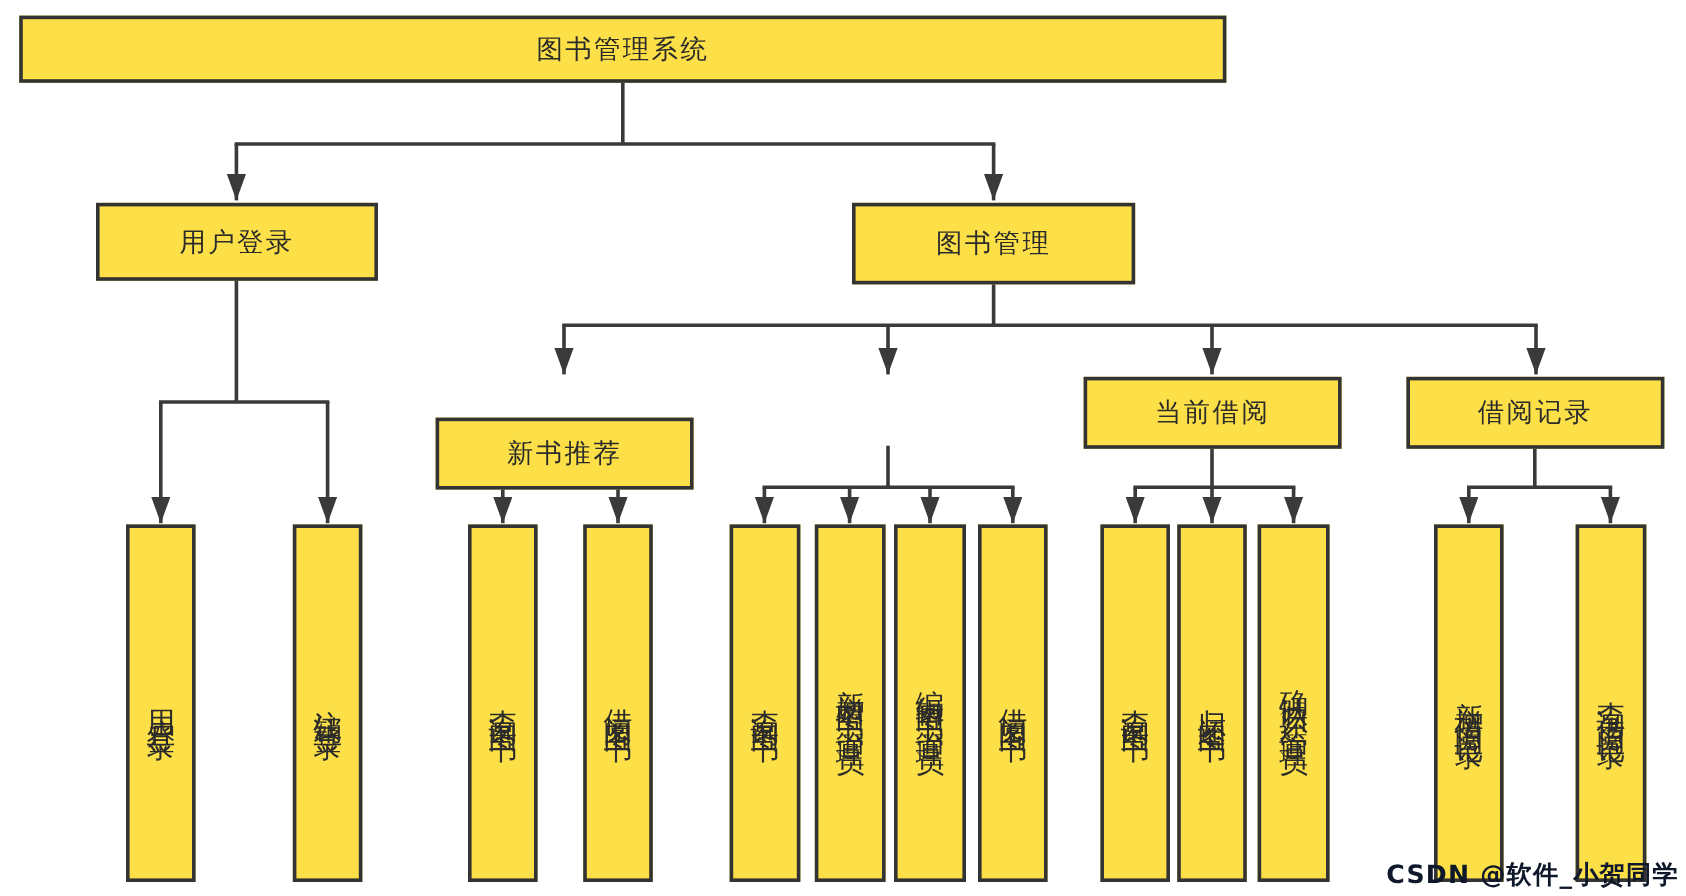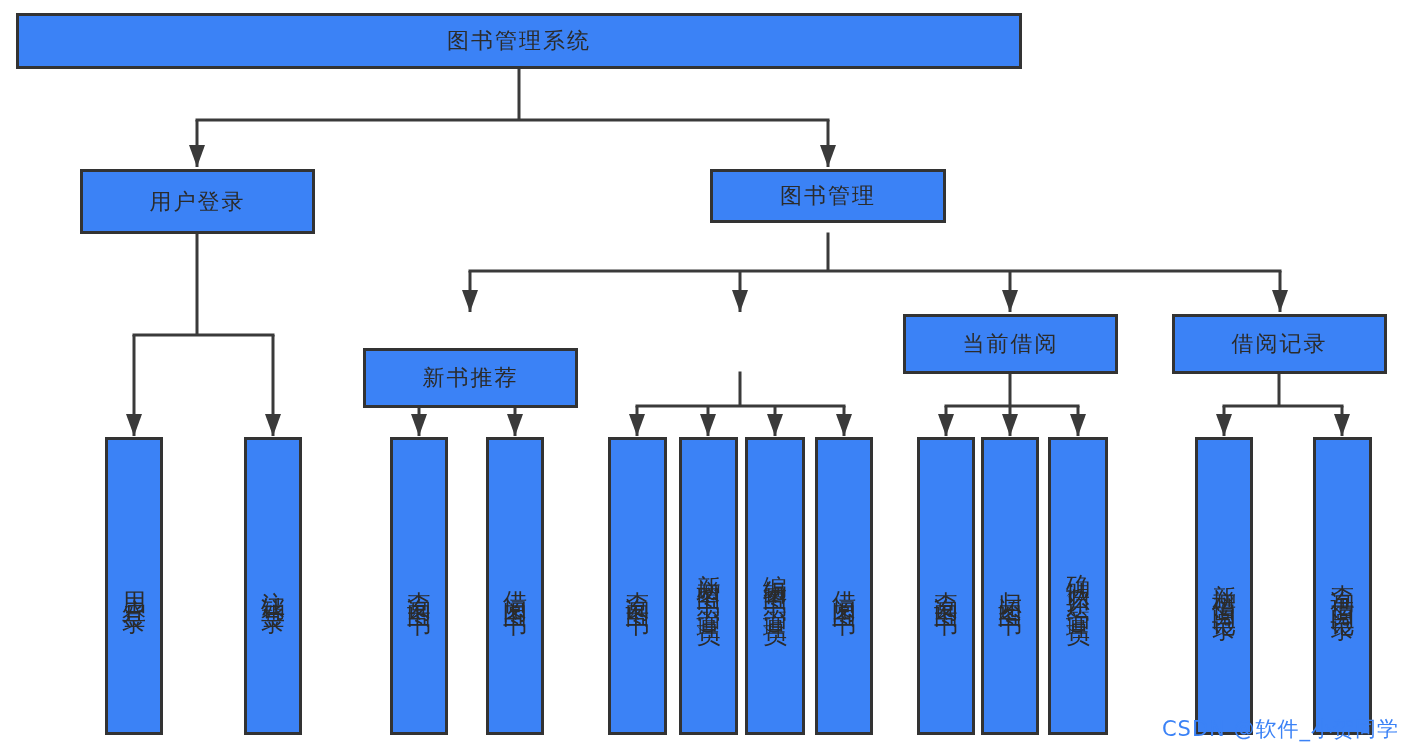--- a/index.html
+++ b/index.html
@@ -2,32 +2,32 @@
 <html><head>
 <meta charset="utf-8">
 <style>
   html,body{margin:0;padding:0;background:#ffffff;}
   #canvas{
     position:relative;width:1405px;height:747px;background:#ffffff;overflow:hidden;
     font-family:"DejaVu Sans","Liberation Sans",sans-serif;color:#2b2b2b;
   }
   #wires{position:absolute;left:0;top:0;width:1405px;height:747px;pointer-events:none;}
   .node{
-    position:absolute;box-sizing:border-box;background:#3b82f6;
+    position:absolute;box-sizing:border-box;background:#fde047;
     border:3px solid #333333;display:flex;align-items:center;justify-content:center;
     text-align:center;
   }
   .h{font-size:22px;letter-spacing:2px;white-space:nowrap;}
   .v{
     writing-mode:vertical-rl;text-orientation:mixed;
     font-size:24px;letter-spacing:7px;line-height:1;
   }
   #watermark{
     position:absolute;right:6px;bottom:4px;z-index:5;
-    font-size:21px;letter-spacing:1px;color:#3b82f6;white-space:nowrap;
+    font-size:21px;letter-spacing:1px;color:#0f172a;white-space:nowrap;font-weight:bold;
   }
   path.trunk{fill:none;stroke:#3a3a3a;stroke-width:3;stroke-linecap:square;}
   path.stub{fill:none;stroke:#3a3a3a;stroke-width:3;stroke-linecap:butt;}
 </style>
 </head>
 <body>
 
 <div id="canvas">
 
   <svg id="wires" viewBox="0 0 1405 747" xmlns="http://www.w3.org/2000/svg">
@@ -81,21 +81,21 @@
     <g>
       <path class="trunk" d="M1279,373 V406 M1224,406 H1342"></path>
       <path class="stub" d="M1224,406 V436" marker-end="url(#arr)"></path>
       <path class="stub" d="M1342,406 V436" marker-end="url(#arr)"></path>
     </g>
   </svg>
 
   <div class="node h" style="left:16px;top:13px;width:1006px;height:56px;">图书管理系统</div>
 
   <div class="node h" style="left:80px;top:169px;width:235px;height:65px;">用户登录</div>
-  <div class="node h" style="left:710px;top:169px;width:236px;height:54px;">图书管理</div>
+  <div class="node h" style="left:710px;top:169px;width:236px;height:68px;">图书管理</div>
 
   <div class="node h" style="left:363px;top:314px;width:215px;height:60px;margin-top:34px;">新书推荐</div>
   <div class="node h" style="left:1172px;top:314px;width:215px;height:60px;">借阅记录</div>
   <div class="node h" style="left:903px;top:314px;width:215px;height:60px;">当前借阅</div>
 
   <div class="node v" style="left:105px;top:437px;width:58px;height:298px;">用户登录</div>
   <div class="node v" style="left:244px;top:437px;width:58px;height:298px;">注销登录</div>
 
   <div class="node v" style="left:390px;top:437px;width:58px;height:298px;">查询图书</div>
   <div class="node v" style="left:486px;top:437px;width:58px;height:298px;">借阅图书</div>

